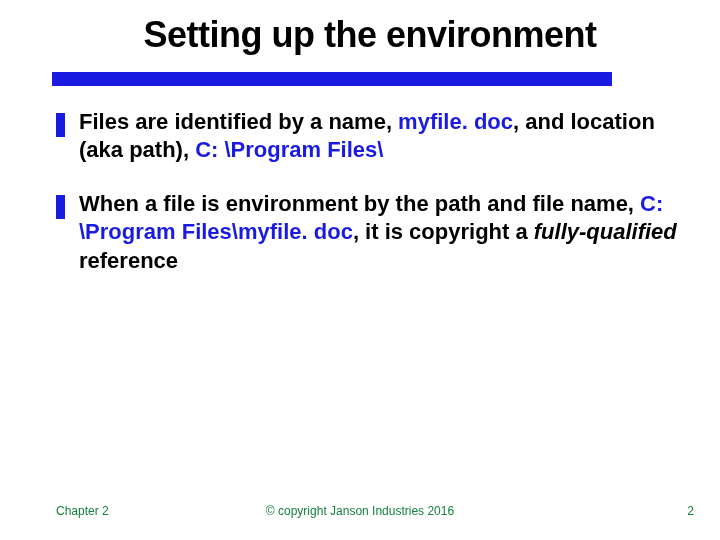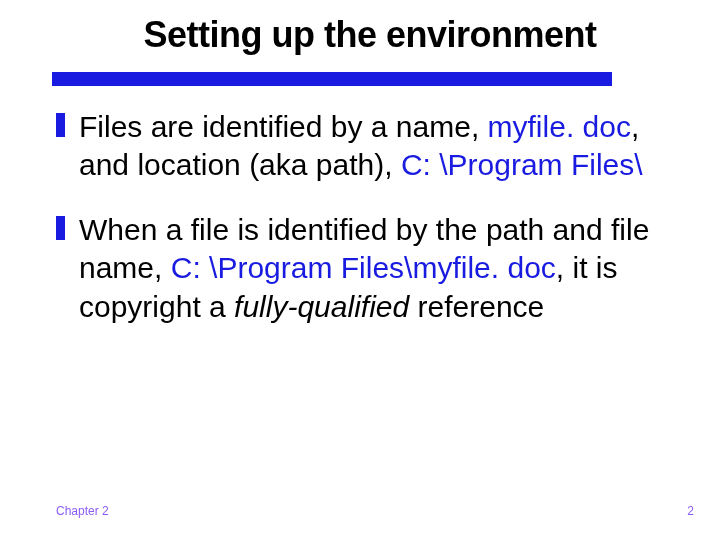--- a/index.html
+++ b/index.html
@@ -51,39 +51,40 @@
   }
   .bullet .marker {
     flex: 0 0 auto;
     width: 9px;
     height: 24px;
     background: #1a1be0;
     margin-top: 5px;
     margin-right: 14px;
   }
   .bullet .text {
-    font-size: 30px;
+    font-size: 22px;
     line-height: 1.28;
     color: #000000;
+    font-weight: bold;
   }
   .hl {
     color: #1a1be0;
   }
   .ital {
     font-style: italic;
   }
   .footer {
     position: absolute;
     bottom: 22px;
     left: 0;
     right: 0;
     height: 20px;
     font-family: Arial, Helvetica, sans-serif;
     font-size: 12px;
-    color: #8b5cf6;
+    color: #15803d;
   }
   .footer-left {
     position: absolute;
     left: 56px;
     bottom: 0;
   }
   .footer-center {
     position: absolute;
     left: 0;
     right: 0;
@@ -110,25 +111,26 @@
     <div class="bullet">
       <div class="marker"></div>
       <div class="text">
         <span>Files are identified by a name, </span><span class="hl">myfile. doc</span><span>, and location (aka path), </span><span class="hl">C: \Program Files\</span>
       </div>
     </div>
 
     <div class="bullet">
       <div class="marker"></div>
       <div class="text">
-        <span>When a file is identified by the path and file name, </span><span class="hl">C: \Program Files\myfile. doc</span><span>, it is copyright a </span><span class="ital">fully-qualified</span><span> reference</span>
+        <span>When a file is environment by the path and file name, </span><span class="hl">C: \Program Files\myfile. doc</span><span>, it is copyright a </span><span class="ital">fully-qualified</span><span> reference</span>
       </div>
     </div>
 
 
   </div>
 
   <div class="footer">
     <div class="footer-left">Chapter 2</div>
+    <div class="footer-center">© copyright Janson Industries 2016</div>
     <div class="footer-right">2</div>
   </div>
 
 </div>
 
 </body></html>

